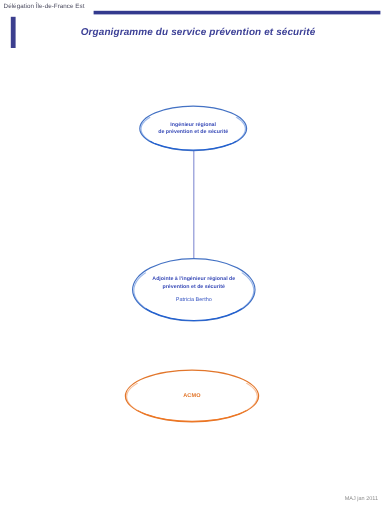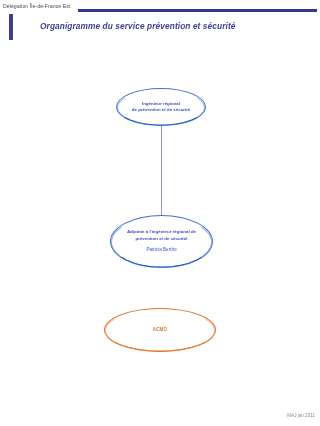--- a/index.html
+++ b/index.html
@@ -50,21 +50,21 @@
     top: 14px;
     width: 4.2px;
     height: 26px;
     background: #3c3f8f;
   }
   .slide-title {
     position: absolute;
     left: 40px;
     top: 21px;
     width: 250px;
-    text-align: left;
+    text-align: center;
     font-size: 8.3px;
     line-height: 11px;
     font-weight: bold;
     font-style: italic;
     color: #3b3f96;
     letter-spacing: .1px;
   }
 
   
   .connector {

